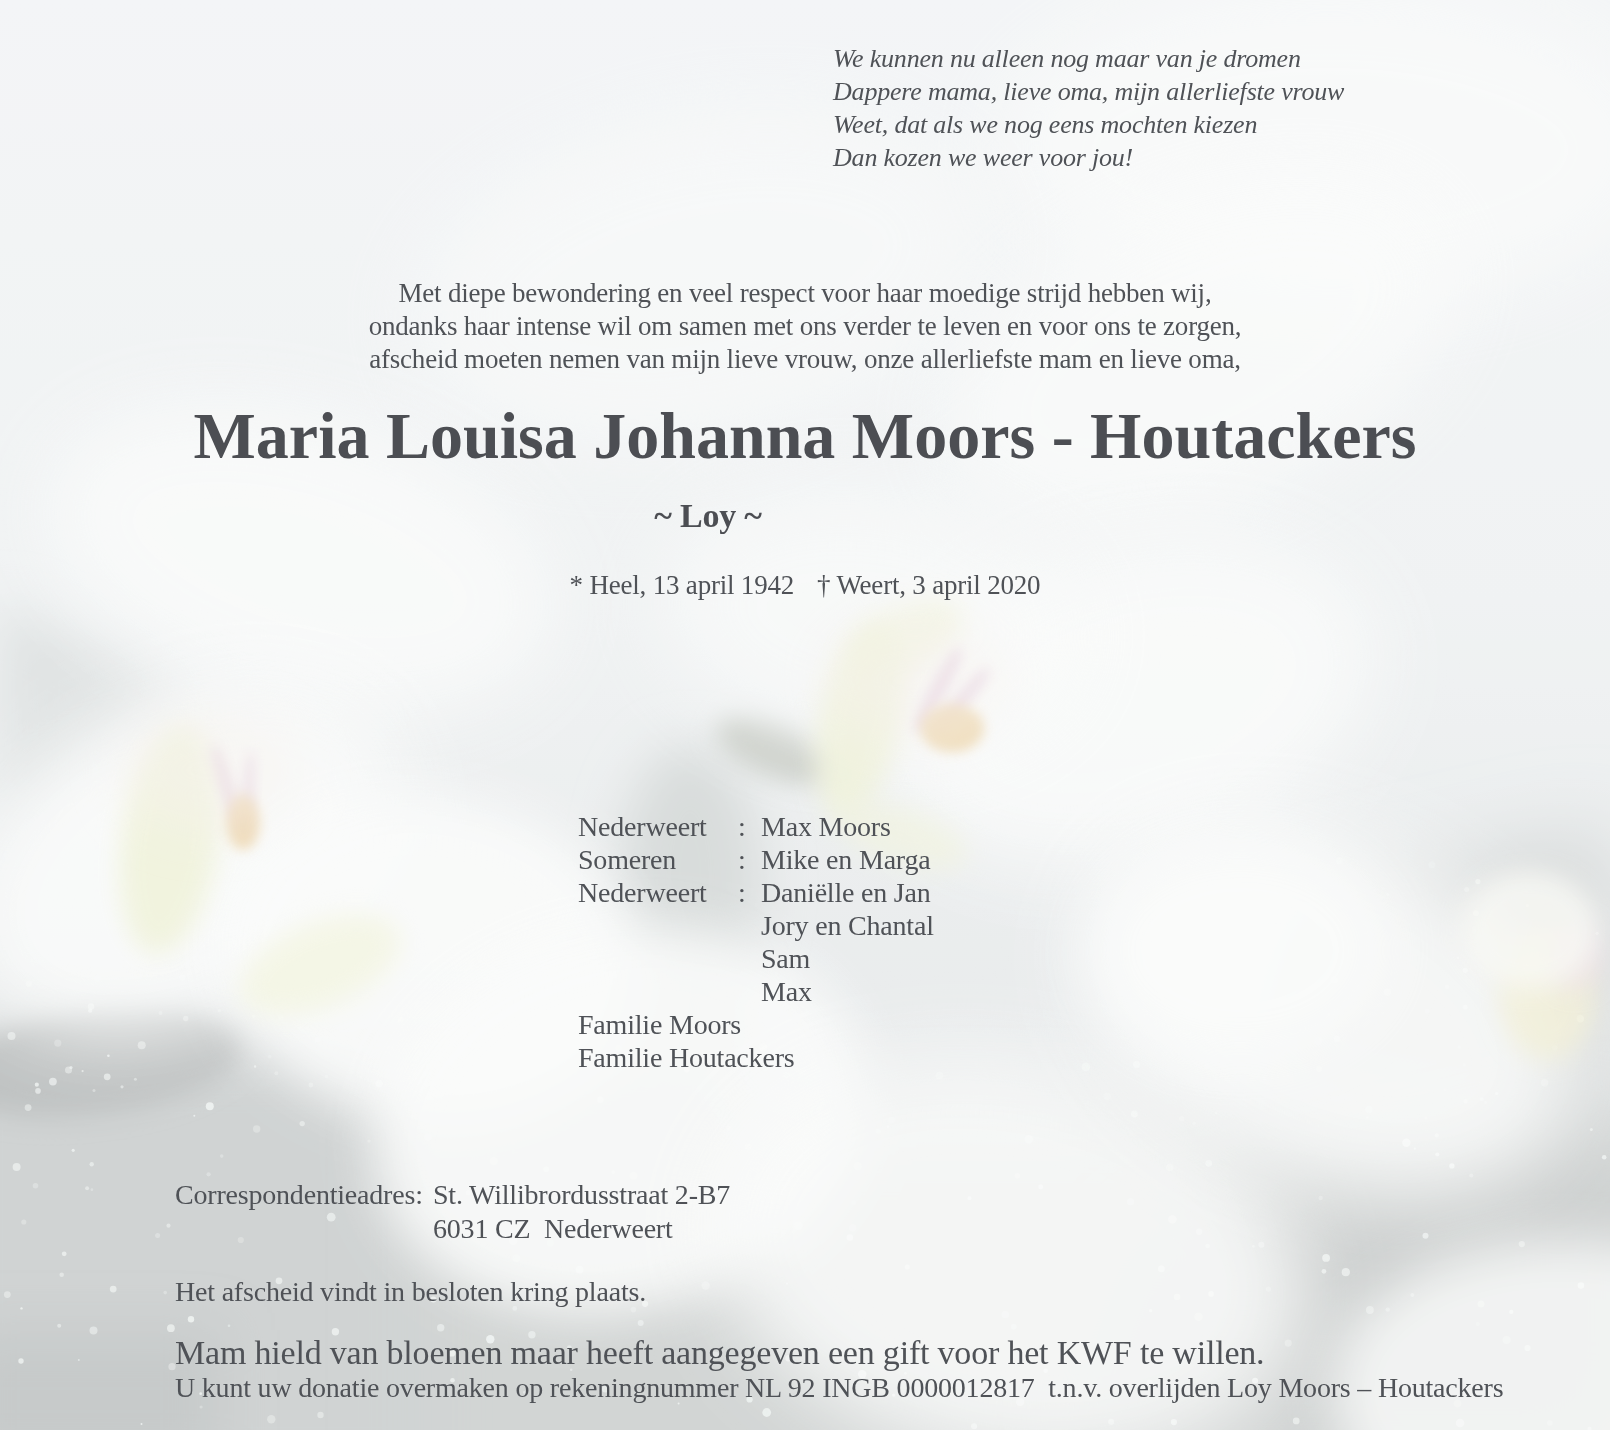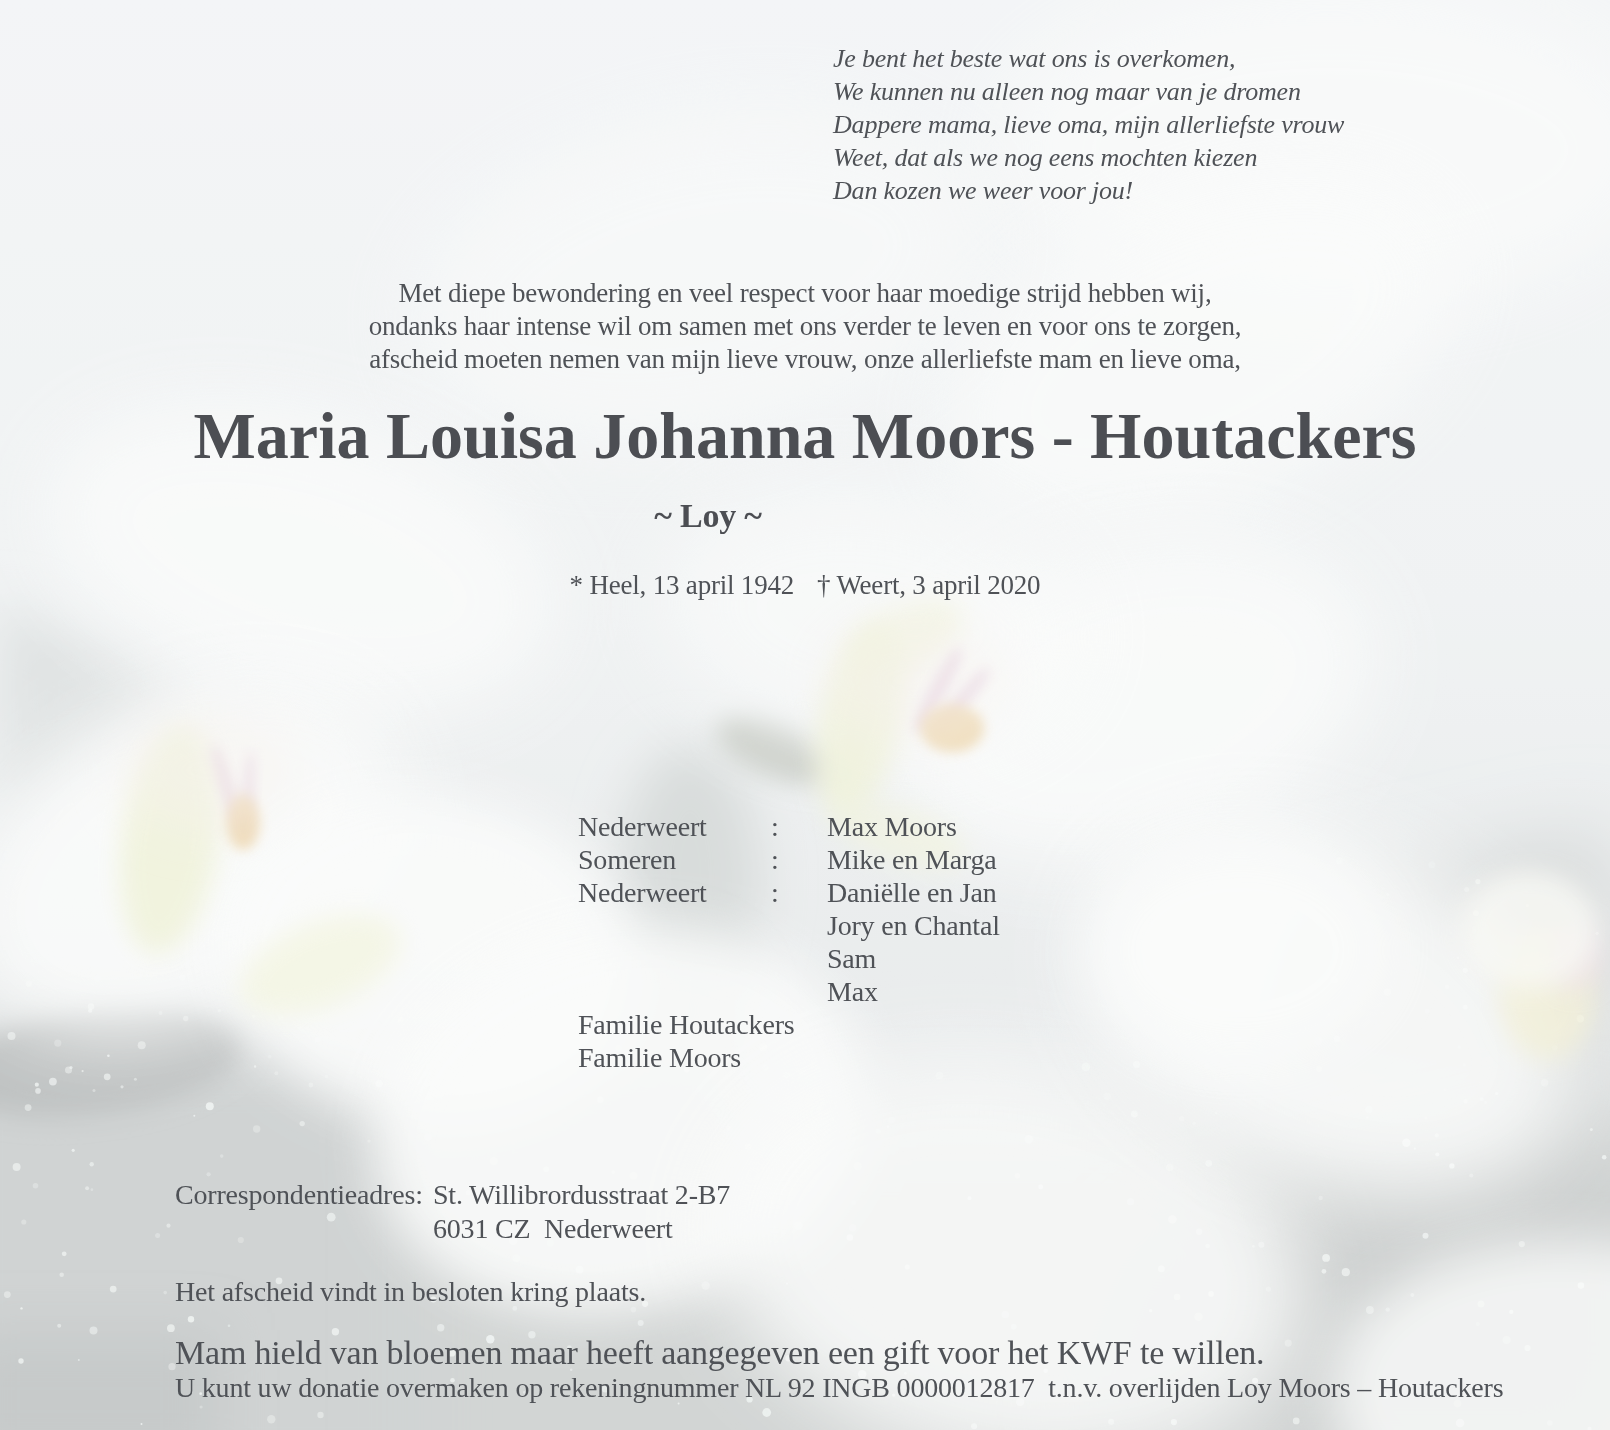--- a/index.html
+++ b/index.html
@@ -35,21 +35,21 @@
   }
   .dates {
     left: 0; top: 569px; width: 1610px;
     font-size: 27px; line-height: 33px;
     display: flex; justify-content: center; gap: 23px;
   }
   .family {
     left: 578px; top: 810px;
     font-size: 28px; line-height: 33px;
   }
-  .frow { display: flex; gap: 33px; }
+  .frow { display: flex; }
   .fplace { width: 160px; }
   .fcolon { width: 23px; }
   .correspond {
     left: 175px; top: 1178px;
     font-size: 28px; line-height: 34px;
     display: flex;
   }
   .c-label { width: 258px; }
   .c-addr div { white-space: pre; }
   .farewell   { left: 175px; top: 1275px; font-size: 28px; line-height: 33px; }
@@ -385,21 +385,20 @@
         <ellipse cx="1548" cy="995" rx="48" ry="65" fill="#f3edc9" opacity="0.75" filter="url(#b12)"></ellipse>
         <ellipse cx="1575" cy="955" rx="28" ry="34" fill="#e9d3e0" opacity="0.65" filter="url(#b12)"></ellipse>
         <ellipse cx="1530" cy="930" rx="70" ry="60" fill="#fbfaf4" opacity="0.8" filter="url(#b12)"></ellipse>
       </g>
     </g>
 
     <rect x="0" y="0" width="1610" height="1430" fill="#f6f7f8" opacity="0.3"></rect>
   </svg>
 
   <div class="txt poem">
-    <div>Je bent het beste wat ons is overkomen,</div>
     <div>We kunnen nu alleen nog maar van je dromen</div>
     <div>Dappere mama, lieve oma, mijn allerliefste vrouw</div>
     <div>Weet, dat als we nog eens mochten kiezen</div>
     <div>Dan kozen we weer voor jou!</div>
   </div>
 
   <div class="txt intro">
     <div>Met diepe bewondering en veel respect voor haar moedige strijd hebben wij,</div>
     <div>ondanks haar intense wil om samen met ons verder te leven en voor ons te zorgen,</div>
     <div>afscheid moeten nemen van mijn lieve vrouw, onze allerliefste mam en lieve oma,</div>
@@ -437,22 +436,22 @@
     <div class="frow">
       <span class="fplace"></span>
       <span class="fcolon"></span>
       <span class="fnames">Sam</span>
     </div>
     <div class="frow">
       <span class="fplace"></span>
       <span class="fcolon"></span>
       <span class="fnames">Max</span>
     </div>
+    <div>Familie Moors</div>
     <div>Familie Houtackers</div>
-    <div>Familie Moors</div>
   </div>
 
   <div class="txt correspond">
     <span class="c-label">Correspondentieadres:</span>
     <span class="c-addr">
       <div>St. Willibrordusstraat 2-B7</div>
       <div>6031 CZ  Nederweert</div>
     </span>
   </div>
 

